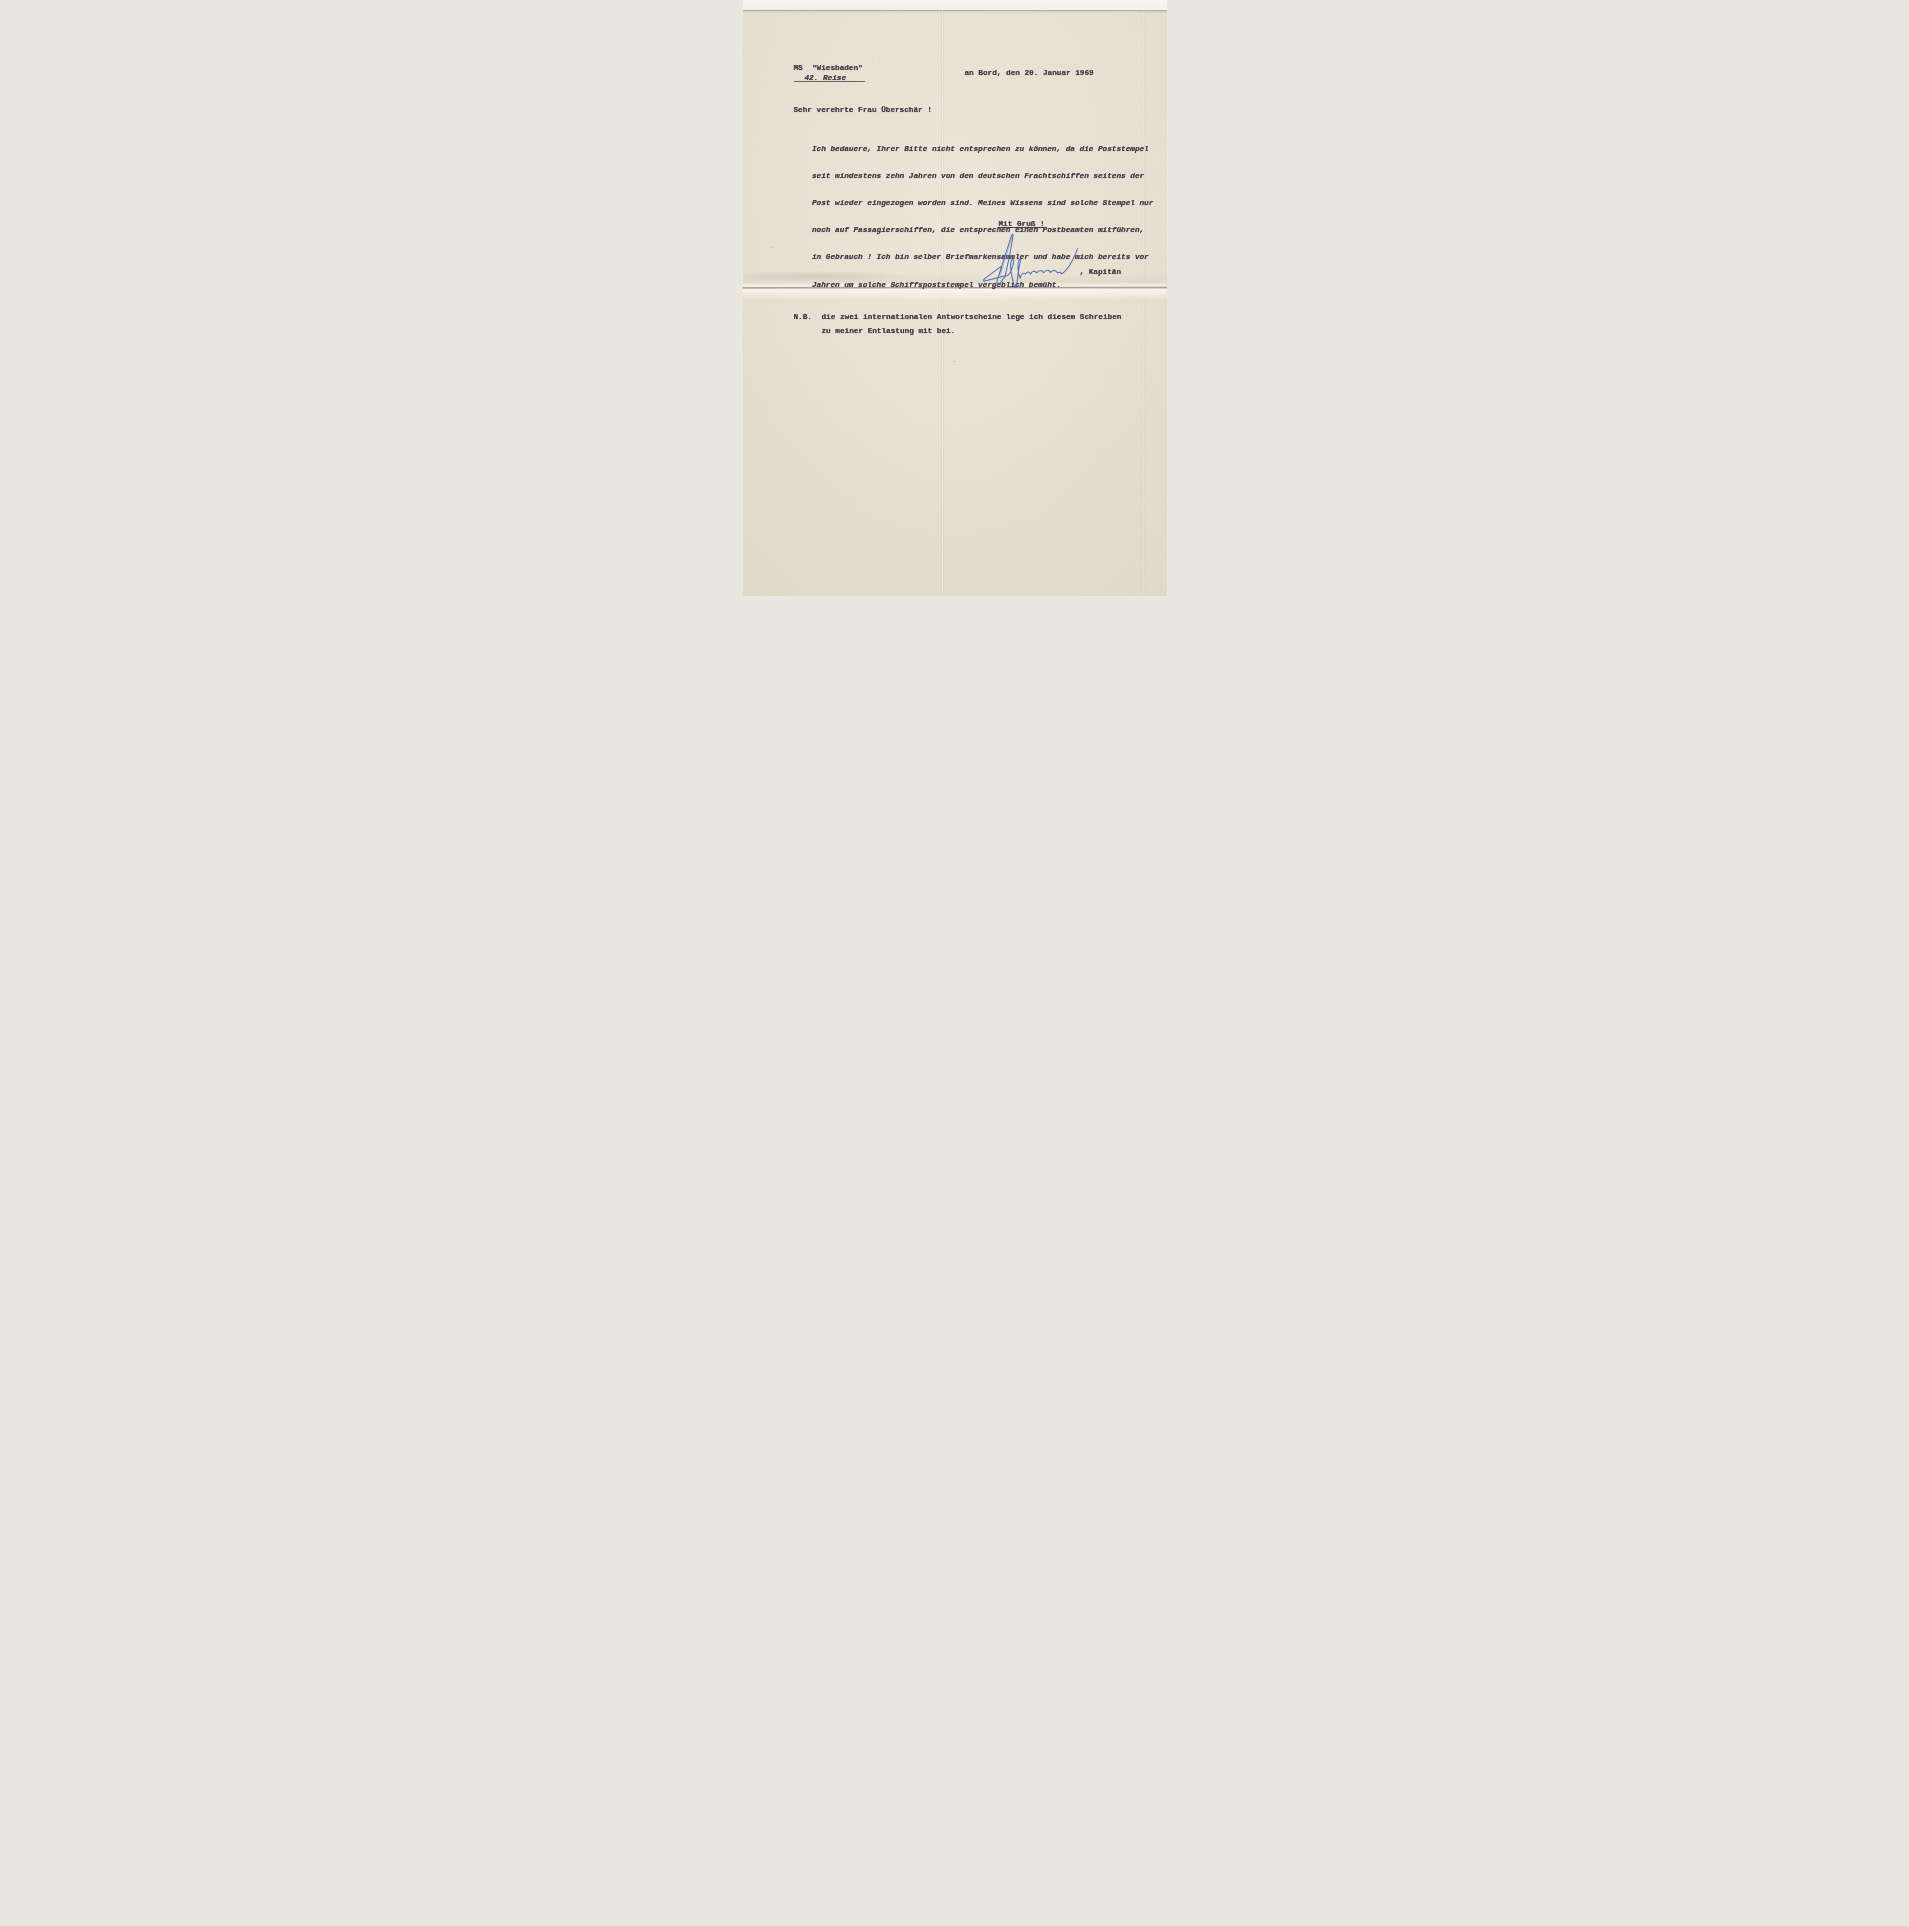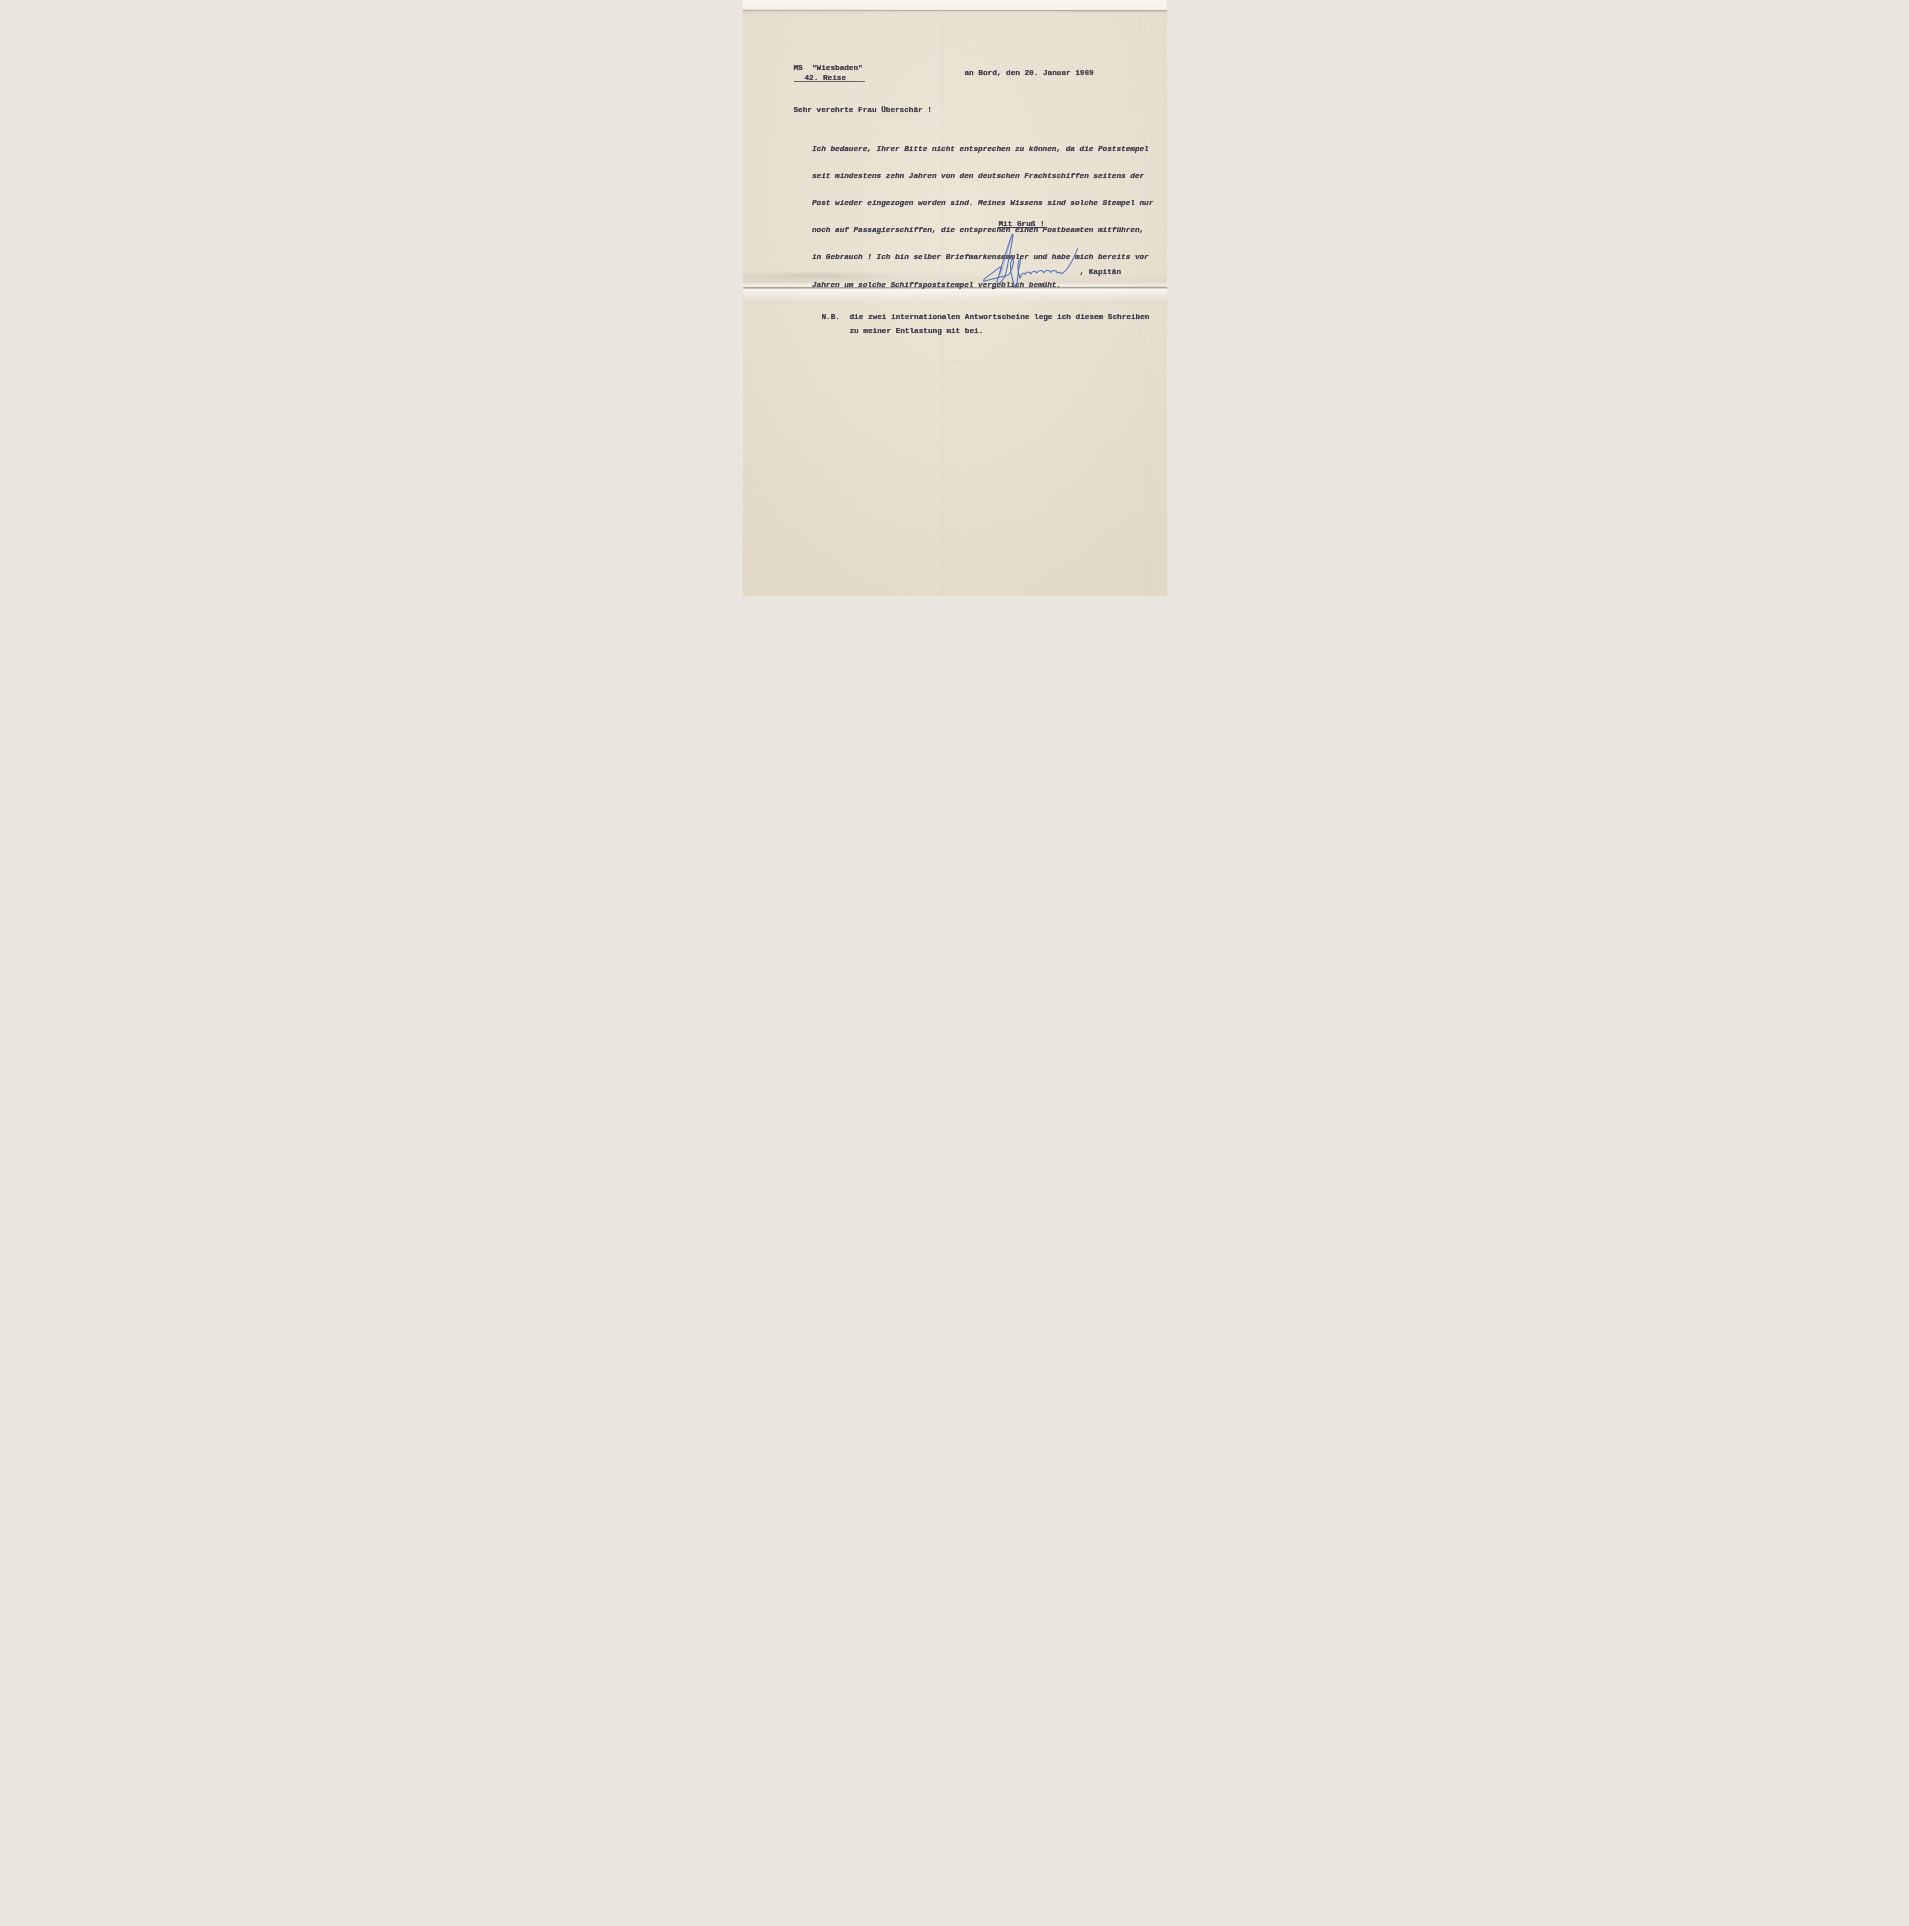--- a/index.html
+++ b/index.html
@@ -39,21 +39,21 @@
   
   .tw{
     position:absolute;
     white-space:pre;
     font-size:7.7px;line-height:9.6px;letter-spacing:0;
     font-weight:600;
     color:#433f45;
     text-shadow:0 0 0.5px rgba(70,66,78,0.55), 0.2px 0.2px 0.3px rgba(70,66,90,0.35), 0 0.5px 0.4px rgba(90,110,200,0.10);
   }
   .body-text{line-height:13.6px;font-style:italic;}
-  .nb-block{line-height:14px;margin-left:28px;}
+  .nb-block{line-height:14px;}
   .underline-bar{position:absolute;left:51px;top:81px;width:71px;height:1.2px;background:#4a4642;opacity:.8;box-shadow:0 0 0.4px rgba(70,66,66,.8);border-radius:0.4px;}
   
   .signature{position:absolute;left:238px;top:230px;width:103px;height:61px;transform:rotate(-2deg);}
   .signature path{fill:none;stroke-linecap:round;stroke-linejoin:round;}
   
   .speck{position:absolute;border-radius:50%;}
   .s1{left:211px;top:361px;width:1.2px;height:1.2px;background:rgba(92,82,66,0.55);}
   .s2{left:28px;top:247px;width:1.2px;height:0.8px;background:rgba(110,98,78,0.30);}
   .s3{left:342px;top:310px;width:0.8px;height:0.8px;background:rgba(150,104,58,0.30);}
   .s4{left:136px;top:58px;width:0.8px;height:0.8px;background:rgba(120,108,88,0.25);}
@@ -67,21 +67,21 @@
   <div class="paper"></div>
   <div class="paper-edge"></div>
 
   <div class="fold-v"></div>
   <div class="fold-v right"></div>
   <div class="fold-smudge"></div>
   <div class="fold-h"></div>
   <div class="fold-h-line"></div>
 
   <div class="tw" style="left:51px;top:64px;">MS  "Wiesbaden"</div>
-  <div class="tw" style="left:62px;top:74px;">42. Reise</div>
+  <div class="tw" style="left:62px;top:74px;font-style:italic;">42. Reise</div>
   <div class="underline-bar"></div>
   <div class="tw" style="left:222px;top:69px;">an Bord, den 20. Januar 1969</div>
 
   <div class="tw" style="left:51px;top:106px;">Sehr verehrte Frau Überschär !</div>
 
   <div class="tw body-text" style="left:51px;top:129px;">
     <span>Ich bedauere, Ihrer Bitte nicht entsprechen zu können, da die Poststempel</span><br>
     <span>seit mindestens zehn Jahren von den deutschen Frachtschiffen seitens der</span><br>
     <span>Post wieder eingezogen worden sind. Meines Wissens sind solche Stempel nur</span><br>
     <span>noch auf Passagierschiffen, die entsprechen einen Postbeamten mitführen,</span><br>

